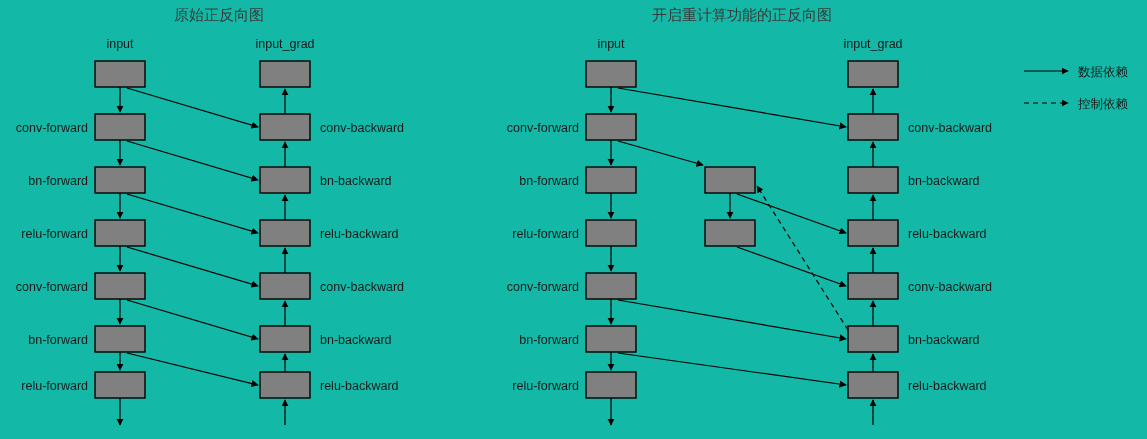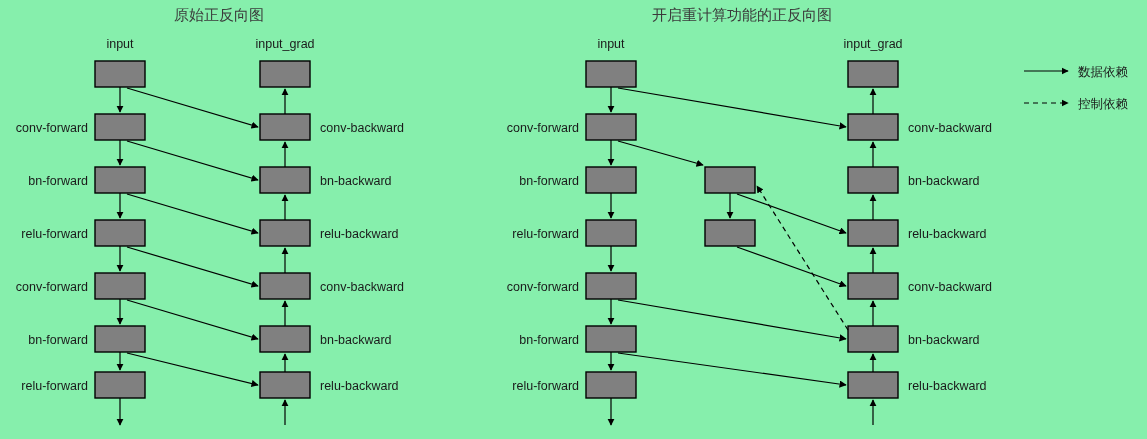--- a/index.html
+++ b/index.html
@@ -4,21 +4,21 @@
 <style>
   html, body {
     margin: 0;
     padding: 0;
     background: #ffffff;
   }
   #canvas {
     position: relative;
     width: 1147px;
     height: 439px;
-    background: #86efac;
+    background: #14b8a6;
     font-family: "Liberation Sans", sans-serif;
     overflow: hidden;
   }
   svg.graph {
     position: absolute;
     left: 0;
     top: 0;
     width: 1147px;
     height: 439px;
   }

